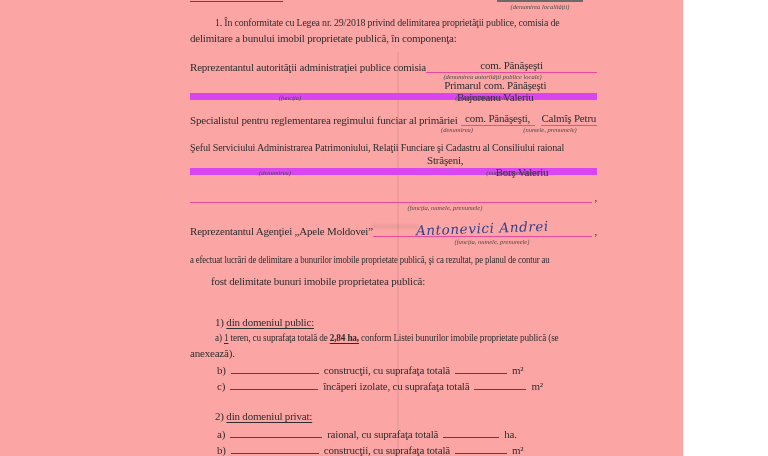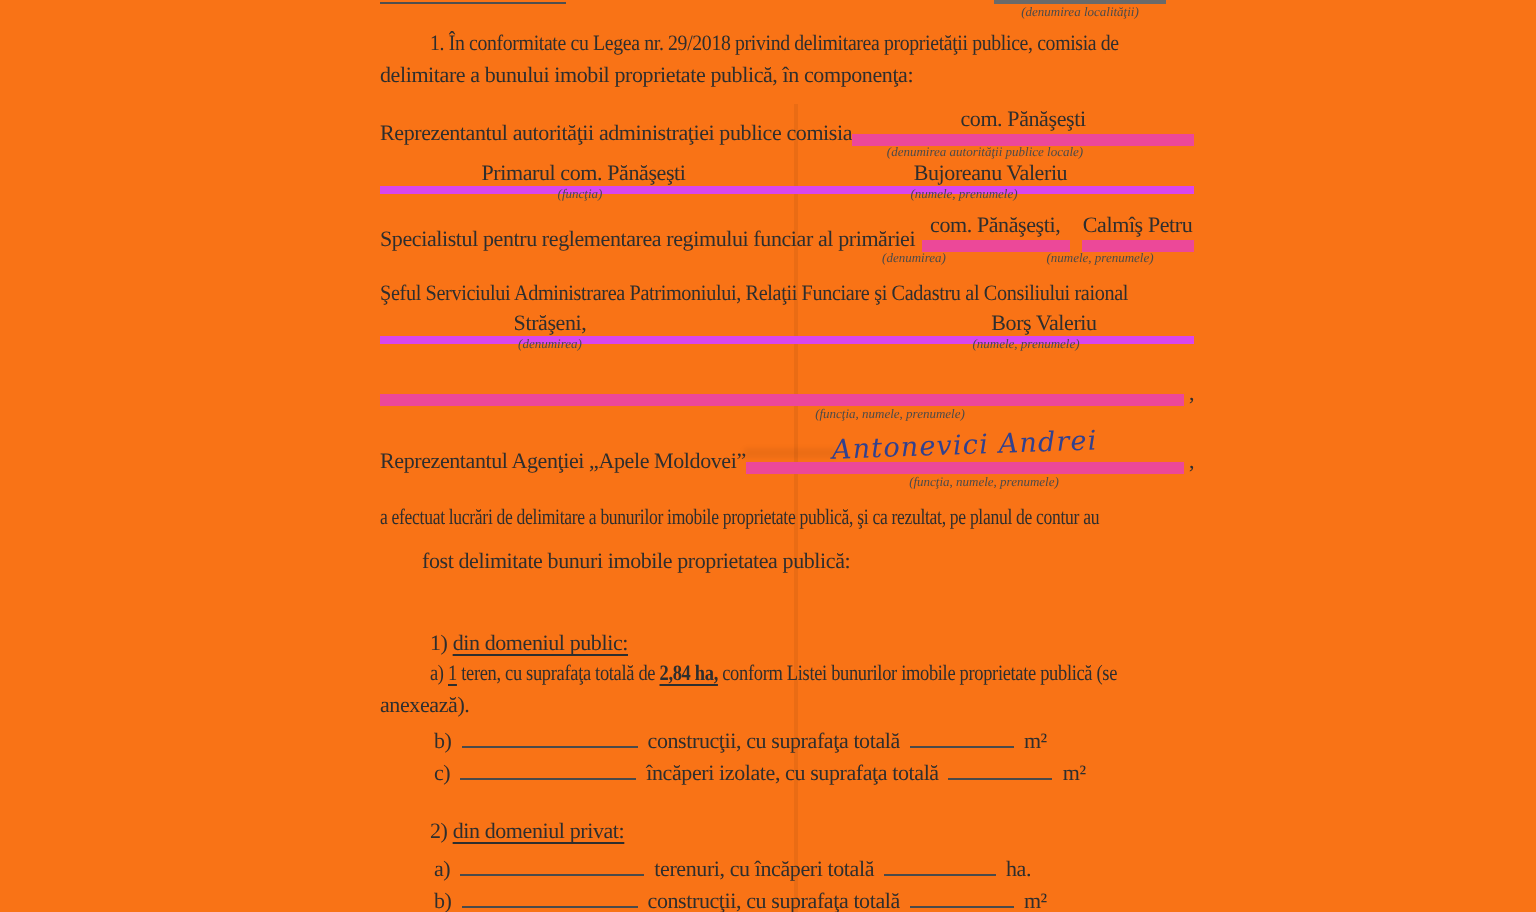--- a/index.html
+++ b/index.html
@@ -1,24 +1,24 @@
 <!DOCTYPE html>
 <html><head>
 <meta charset="utf-8">
 <style>
   html,body { margin:0; padding:0; background:#ffffff; }
   .page {
-    position:relative; width:768px; height:456px; background:#f97316;
+    position:relative; width:683px; height:456px; background:#fca5a5;
     font-family:"Liberation Serif","DejaVu Serif",serif;
     color:#2e2e2e; font-size:11px; letter-spacing:-0.2px; overflow:hidden;
   }
   .t { position:absolute; white-space:nowrap; }
   .flex { display:flex; align-items:flex-end; }
-  .fill { flex:1 1 auto; border-bottom:6px solid #ec4899; text-align:center; min-width:0; line-height:13px; }
-  .ulrow { border-bottom:4px solid #d946ef; }
+  .fill { flex:1 1 auto; border-bottom:1px solid #ec4899; text-align:center; min-width:0; line-height:13px; }
+  .ulrow { border-bottom:7px solid #d946ef;flex-direction:column; }
   .cell50 { width:50%; text-align:center; }
   .blank { display:inline-block; border-bottom:1px solid #4a4a4a; height:11px; margin:0 5px; }
   .w88 { width:88px; } .w52 { width:52px; } .w92 { width:92px; } .w56 { width:56px; }
   .u { text-decoration:underline; text-underline-offset:2px; }
   .b { font-weight:600; }
   .cap { position:absolute; font-size:6.5px; font-style:italic; color:#4a4a4a;
          letter-spacing:0; text-align:center; white-space:nowrap; }
   .cx80 { transform:scaleX(0.80); transform-origin:0 100%; }
   .cx84 { transform:scaleX(0.84); transform-origin:0 100%; }
   .cx90 { transform:scaleX(0.90); transform-origin:0 100%; }
@@ -65,21 +65,21 @@
     <span>Specialistul pentru reglementarea regimului funciar al primăriei</span>
     <span class="fill" style="flex:0 0 auto; min-width:74px; margin-left:3px;">com. Pănăşeşti,</span>
     <span style="width:6px;"></span>
     <span class="fill">Calmîş Petru</span>
   </div>
   <div class="cap" style="left:417px; top:126px; width:80px;">(denumirea)</div>
   <div class="cap" style="left:495px; top:126px; width:110px;">(numele, prenumele)</div>
 
   <div class="t cx92" style="left:190px; top:141px;">Şeful Serviciului Administrarea Patrimoniului, Relaţii Funciare şi Cadastru al Consiliului raional</div>
   <div class="t flex ulrow" style="left:190px; top:154px; width:407px; height:14px;">
-    <span style="width:170px; text-align:center;">Străşeni,</span>
+    <span style="width:170px; ">Străşeni,</span>
     <span style="flex:1;"></span>
     <span style="width:150px; text-align:center;">Borş Valeriu</span>
   </div>
   <div class="cap" style="left:235px; top:169px; width:80px;">(denumirea)</div>
   <div class="cap" style="left:443px; top:169px; width:140px;">(numele, prenumele)</div>
 
   <div class="t flex" style="left:190px; top:189px; width:407px; height:14px;">
     <span class="fill"></span>
     <span class="comma">,</span>
   </div>
@@ -99,17 +99,17 @@
 
   <div class="t cx84" style="left:215px; top:331px;"><span>a)</span> <span class="u">1</span> <span>teren, cu suprafaţa totală de</span> <span class="u b">2,84 ha,</span> <span>conform Listei bunurilor imobile proprietate publică (se</span></div>
   <div class="t" style="left:190px; top:347px;">anexează).</div>
 
   <div class="t" style="left:217px; top:362px;"><span>b)</span><span class="blank w88"></span><span>construcţii,  cu suprafaţa totală</span><span class="blank w52"></span><span>m²</span></div>
 
   <div class="t" style="left:217px; top:378px;"><span>c)</span><span class="blank w88"></span><span>încăperi izolate, cu suprafaţa totală</span><span class="blank w52"></span><span>m²</span></div>
 
   <div class="t" style="left:215px; top:410px;"><span>2)</span> <span class="u">din domeniul privat:</span></div>
 
-  <div class="t" style="left:217px; top:426px;"><span>a)</span><span class="blank w92"></span><span>terenuri, cu încăperi totală</span><span class="blank w56"></span><span>ha.</span></div>
+  <div class="t" style="left:217px; top:426px;"><span>a)</span><span class="blank w92"></span><span>raional, cu suprafaţa totală</span><span class="blank w56"></span><span>ha.</span></div>
 
   <div class="t" style="left:217px; top:442px;"><span>b)</span><span class="blank w88"></span><span>construcţii,  cu suprafaţa totală</span><span class="blank w52"></span><span>m²</span></div>
 
 </div>
 
 </body></html>

